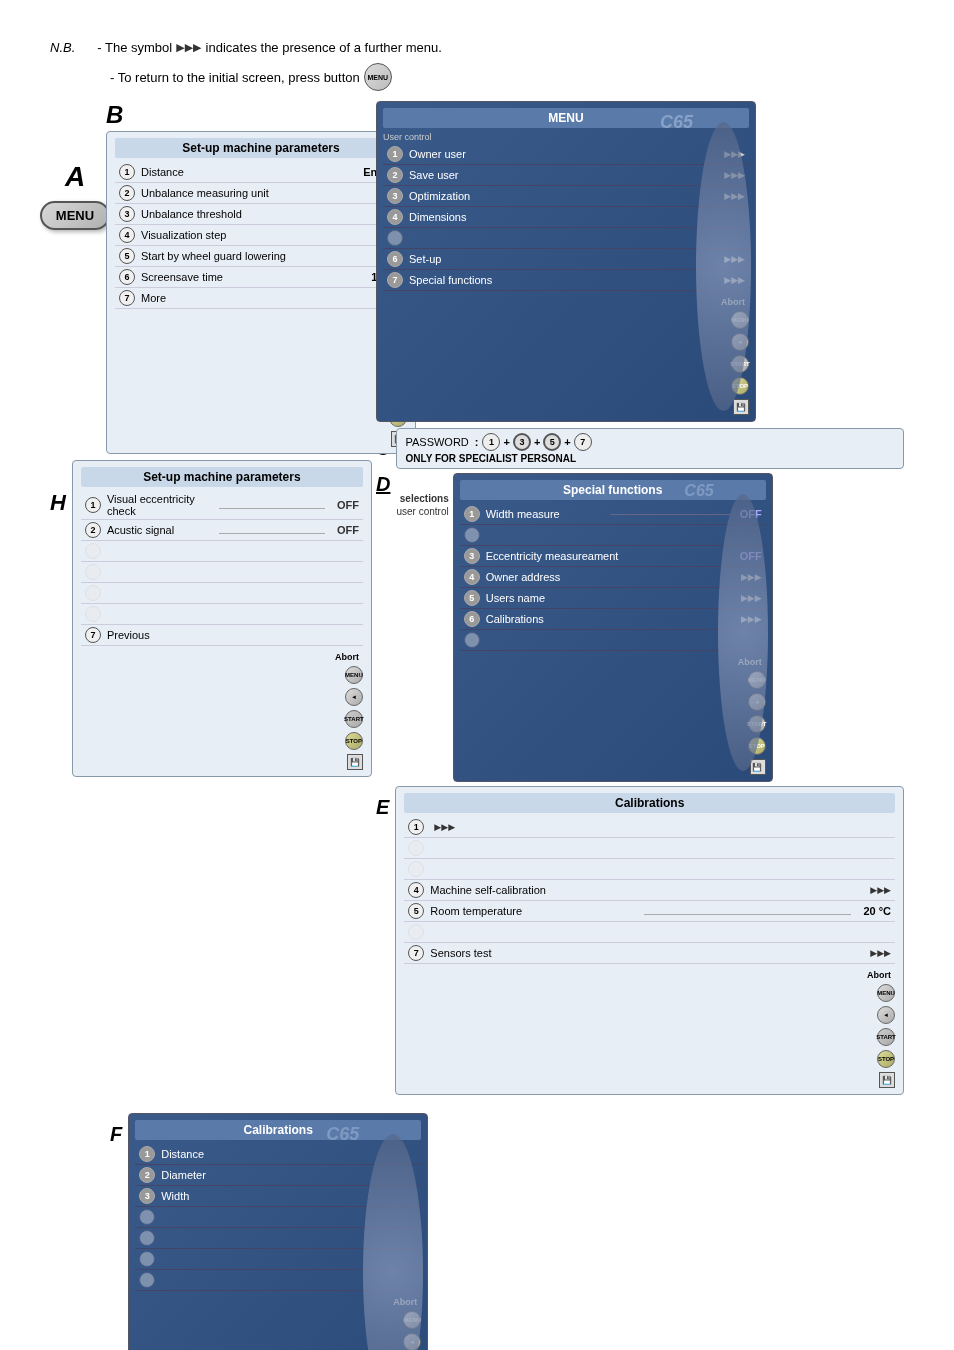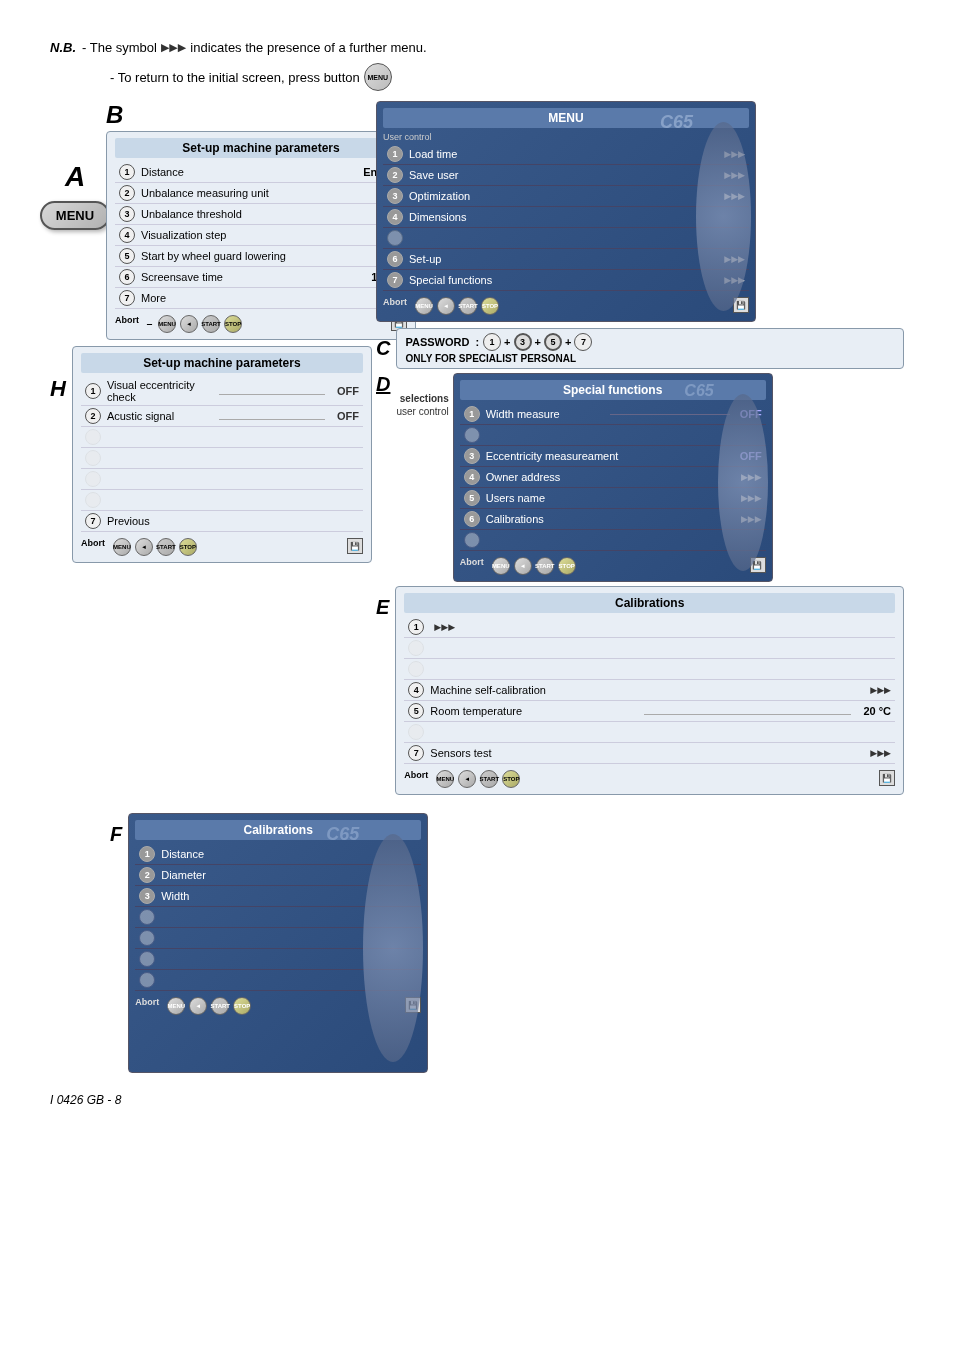--- a/index.html
+++ b/index.html
@@ -24,23 +24,23 @@
     .nb-section {
       margin-bottom: 10px;
     }
     .nb-row {
       display: flex;
       align-items: center;
       margin-bottom: 8px;
       font-size: 13px;
     }
     .nb-label {
-      font-weight: bold;
+      font-weight: normal;
       font-style: italic;
-      margin-right: 6px;
+      margin-right: 22px;
       white-space: nowrap;
       text-align: center;
     }
     .symbol-arrows {
       display: inline-flex;
       align-items: center;
       margin: 0 4px;
     }
     .symbol-arrows::before {
       content: '▶▶▶';
@@ -156,24 +156,25 @@
     }
     .item-arrows {
       font-size: 9px;
       margin-left: 4px;
       color: #333;
     }
 
     
     .ctrl-row {
       display: flex;
-      align-items: flex-start;
+      align-items: flex-end;
       gap: 4px;
       margin-top: 4px;
       padding-top: 2px;
+      flex-direction: column;
     }
     .ctrl-btn {
       border: 1.5px solid #666;
       border-radius: 50%;
       width: 18px;
       height: 18px;
       display: inline-flex;
       align-items: center;
       justify-content: center;
       font-size: 6px;
@@ -429,21 +430,21 @@
       </div>
 
       <div style="flex:1;">
 
         <div style="position:relative; margin-bottom:6px;">
           <div class="panel-dark" style="width:380px; min-height:220px;">
             <div class="panel-title dark-title">MENU</div>
             <div style="font-size:9px; color:#ccc; margin-bottom:2px;">User control</div>
             <div class="menu-item" style="color:#fff; border-color:#446;">
               <span class="item-num filled" style="background:#999; border-color:#aaa;">1</span>
-              <span class="item-label">Load time</span>
+              <span class="item-label">Owner user</span>
               <span class="item-arrows" style="color:#ccc;">▶▶▶</span>
             </div>
             <div class="menu-item" style="color:#fff; border-color:#446;">
               <span class="item-num filled" style="background:#999; border-color:#aaa;">2</span>
               <span class="item-label">Save user</span>
               <span class="item-arrows" style="color:#ccc;">▶▶▶</span>
             </div>
             <div class="menu-item" style="color:#fff; border-color:#446;">
               <span class="item-num filled" style="background:#999; border-color:#aaa;">3</span>
               <span class="item-label">Optimization</span>
@@ -479,21 +480,21 @@
 
             <div style="position:absolute; right:62px; top:10px; font-size:18px; font-weight:bold; color:rgba(180,200,230,0.5); font-style:italic;">C65</div>
           </div>
         </div>
 
         <div style="margin-bottom:4px; display:flex; align-items:center; gap:6px;">
           <span class="letter-label" style="font-size:20px;">C</span>
           <div class="panel" style="flex:1; padding:4px 8px;">
             <div class="password-line">
               <div class="pwd-circles">
-                <span style="font-size:11px; font-weight:bold; margin-right:4px;">PASSWORD</span>
+                <span style="font-size:11px; font-weight:normal; margin-right:4px;">PASSWORD</span>
                 <span style="margin-right:2px;">:</span>
                 <div class="pwd-circle">1</div>
                 <span style="font-size:11px; margin:0 1px;">+</span>
                 <div class="pwd-circle highlight">3</div>
                 <span style="font-size:11px; margin:0 1px;">+</span>
                 <div class="pwd-circle highlight">5</div>
                 <span style="font-size:11px; margin:0 1px;">+</span>
                 <div class="pwd-circle">7</div>
               </div>
               <div style="font-size:10px; font-weight:bold; margin-top:2px;">ONLY FOR SPECIALIST PERSONAL</div>

